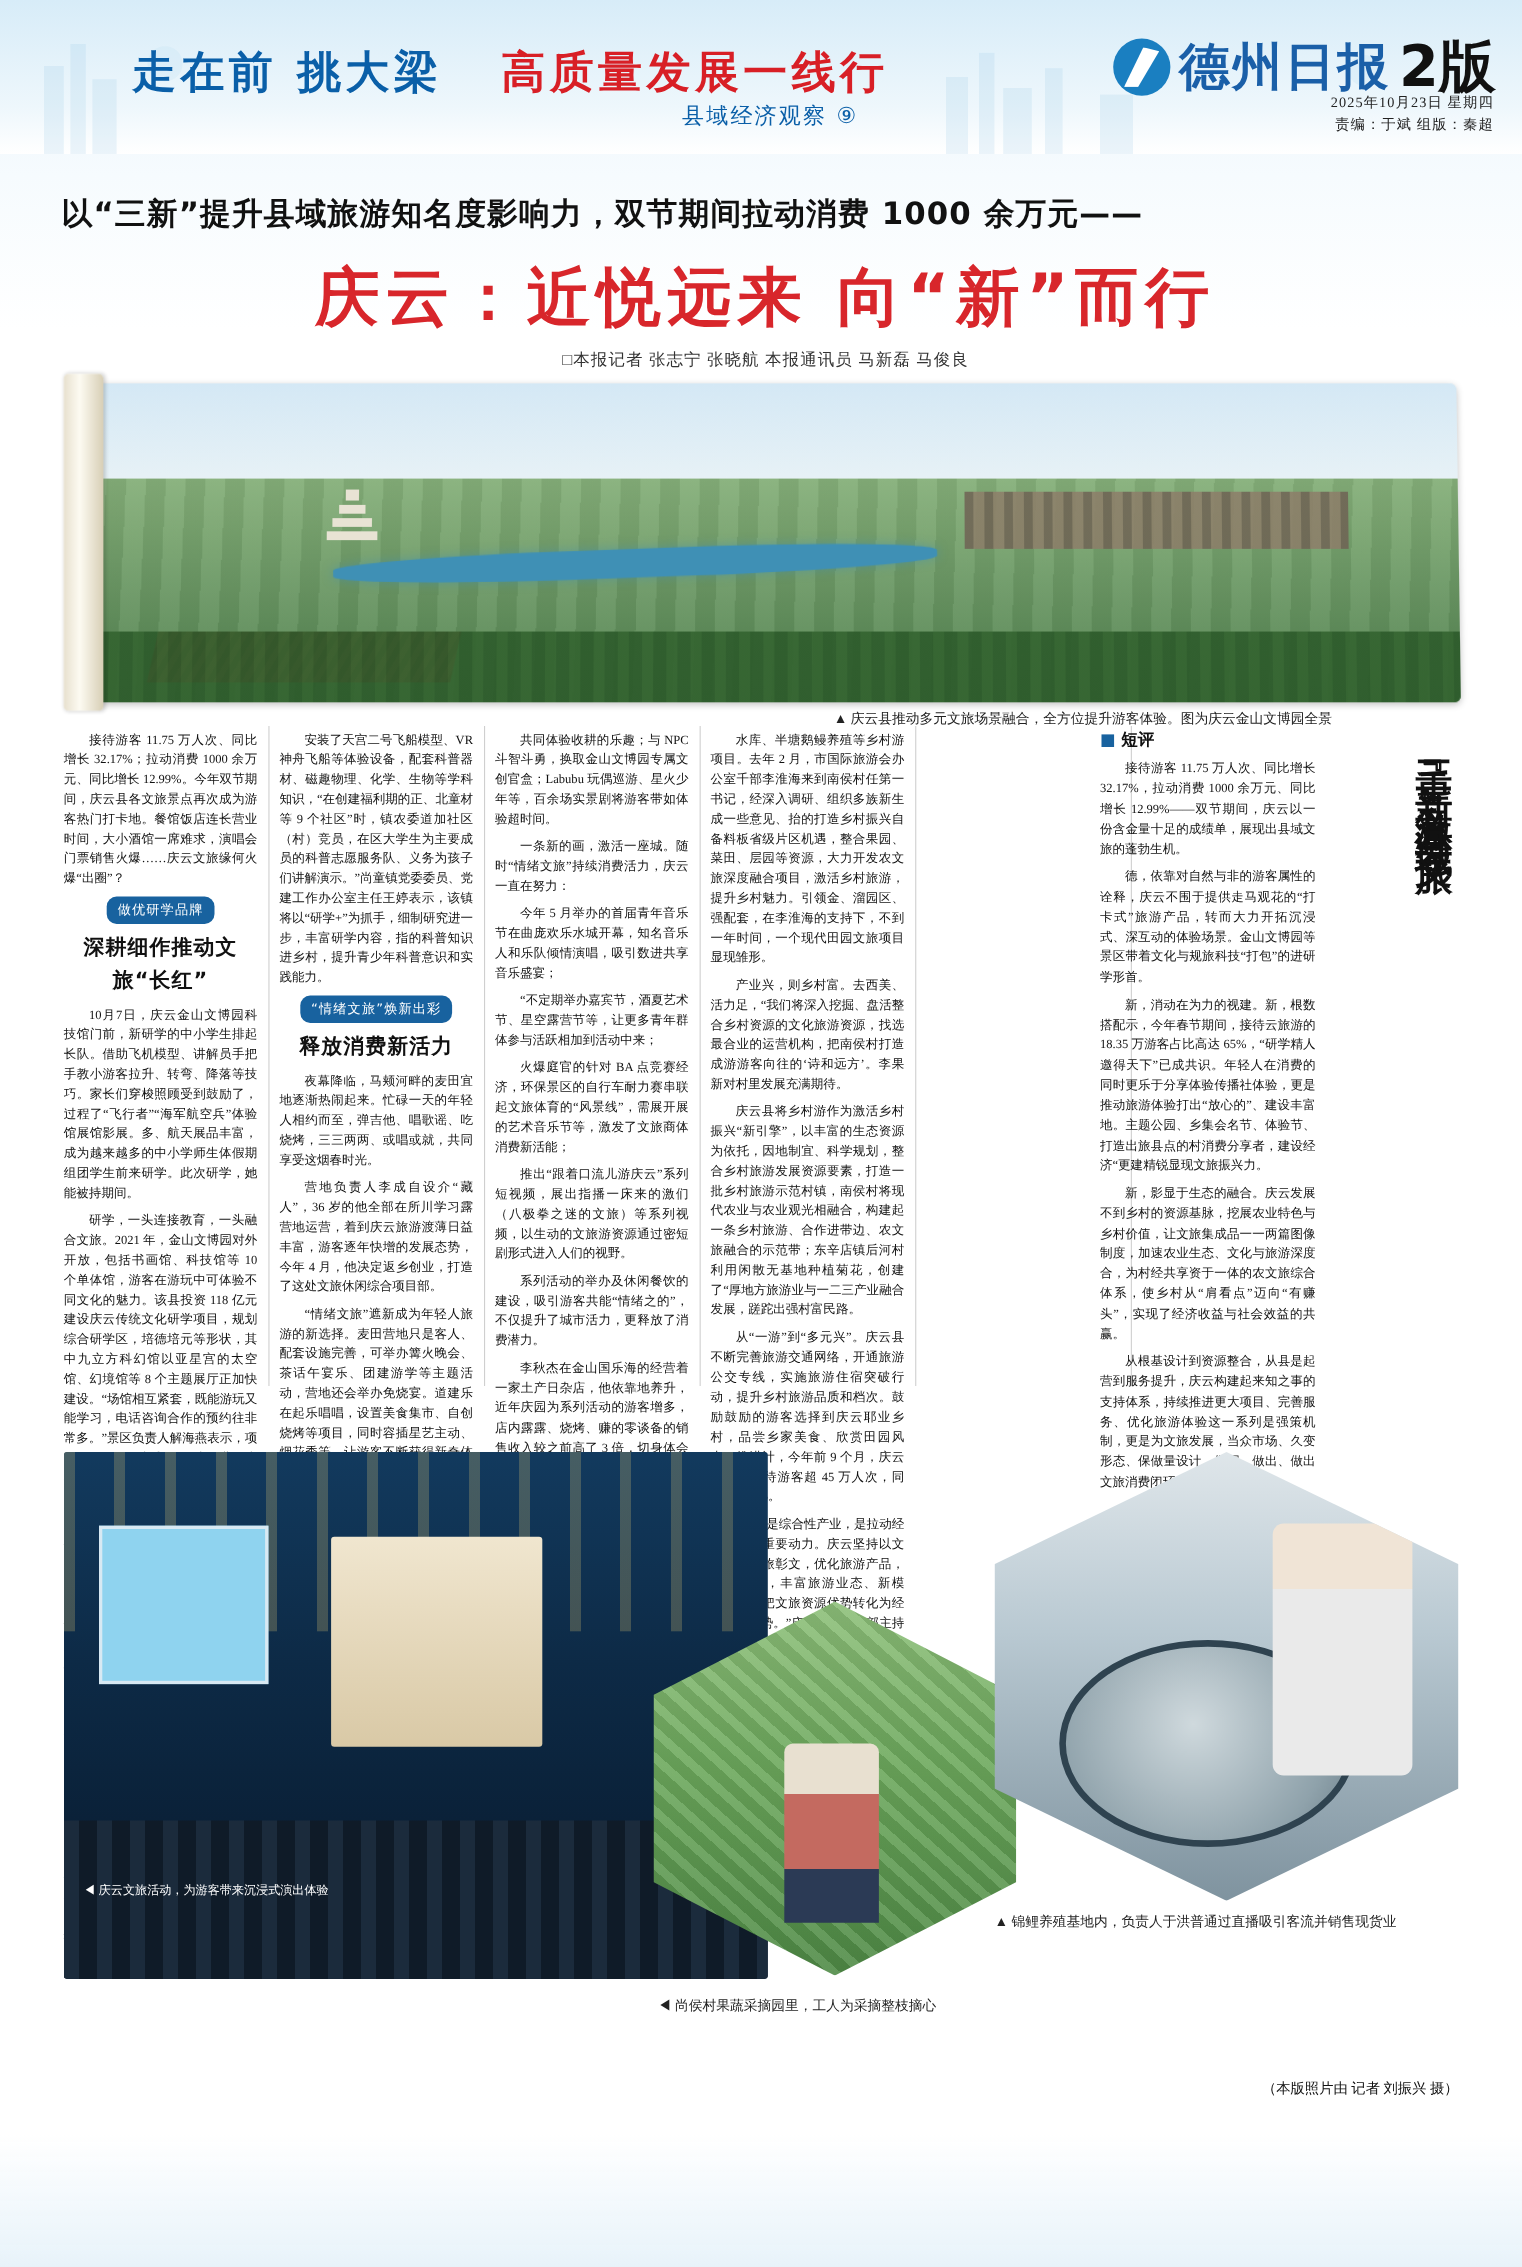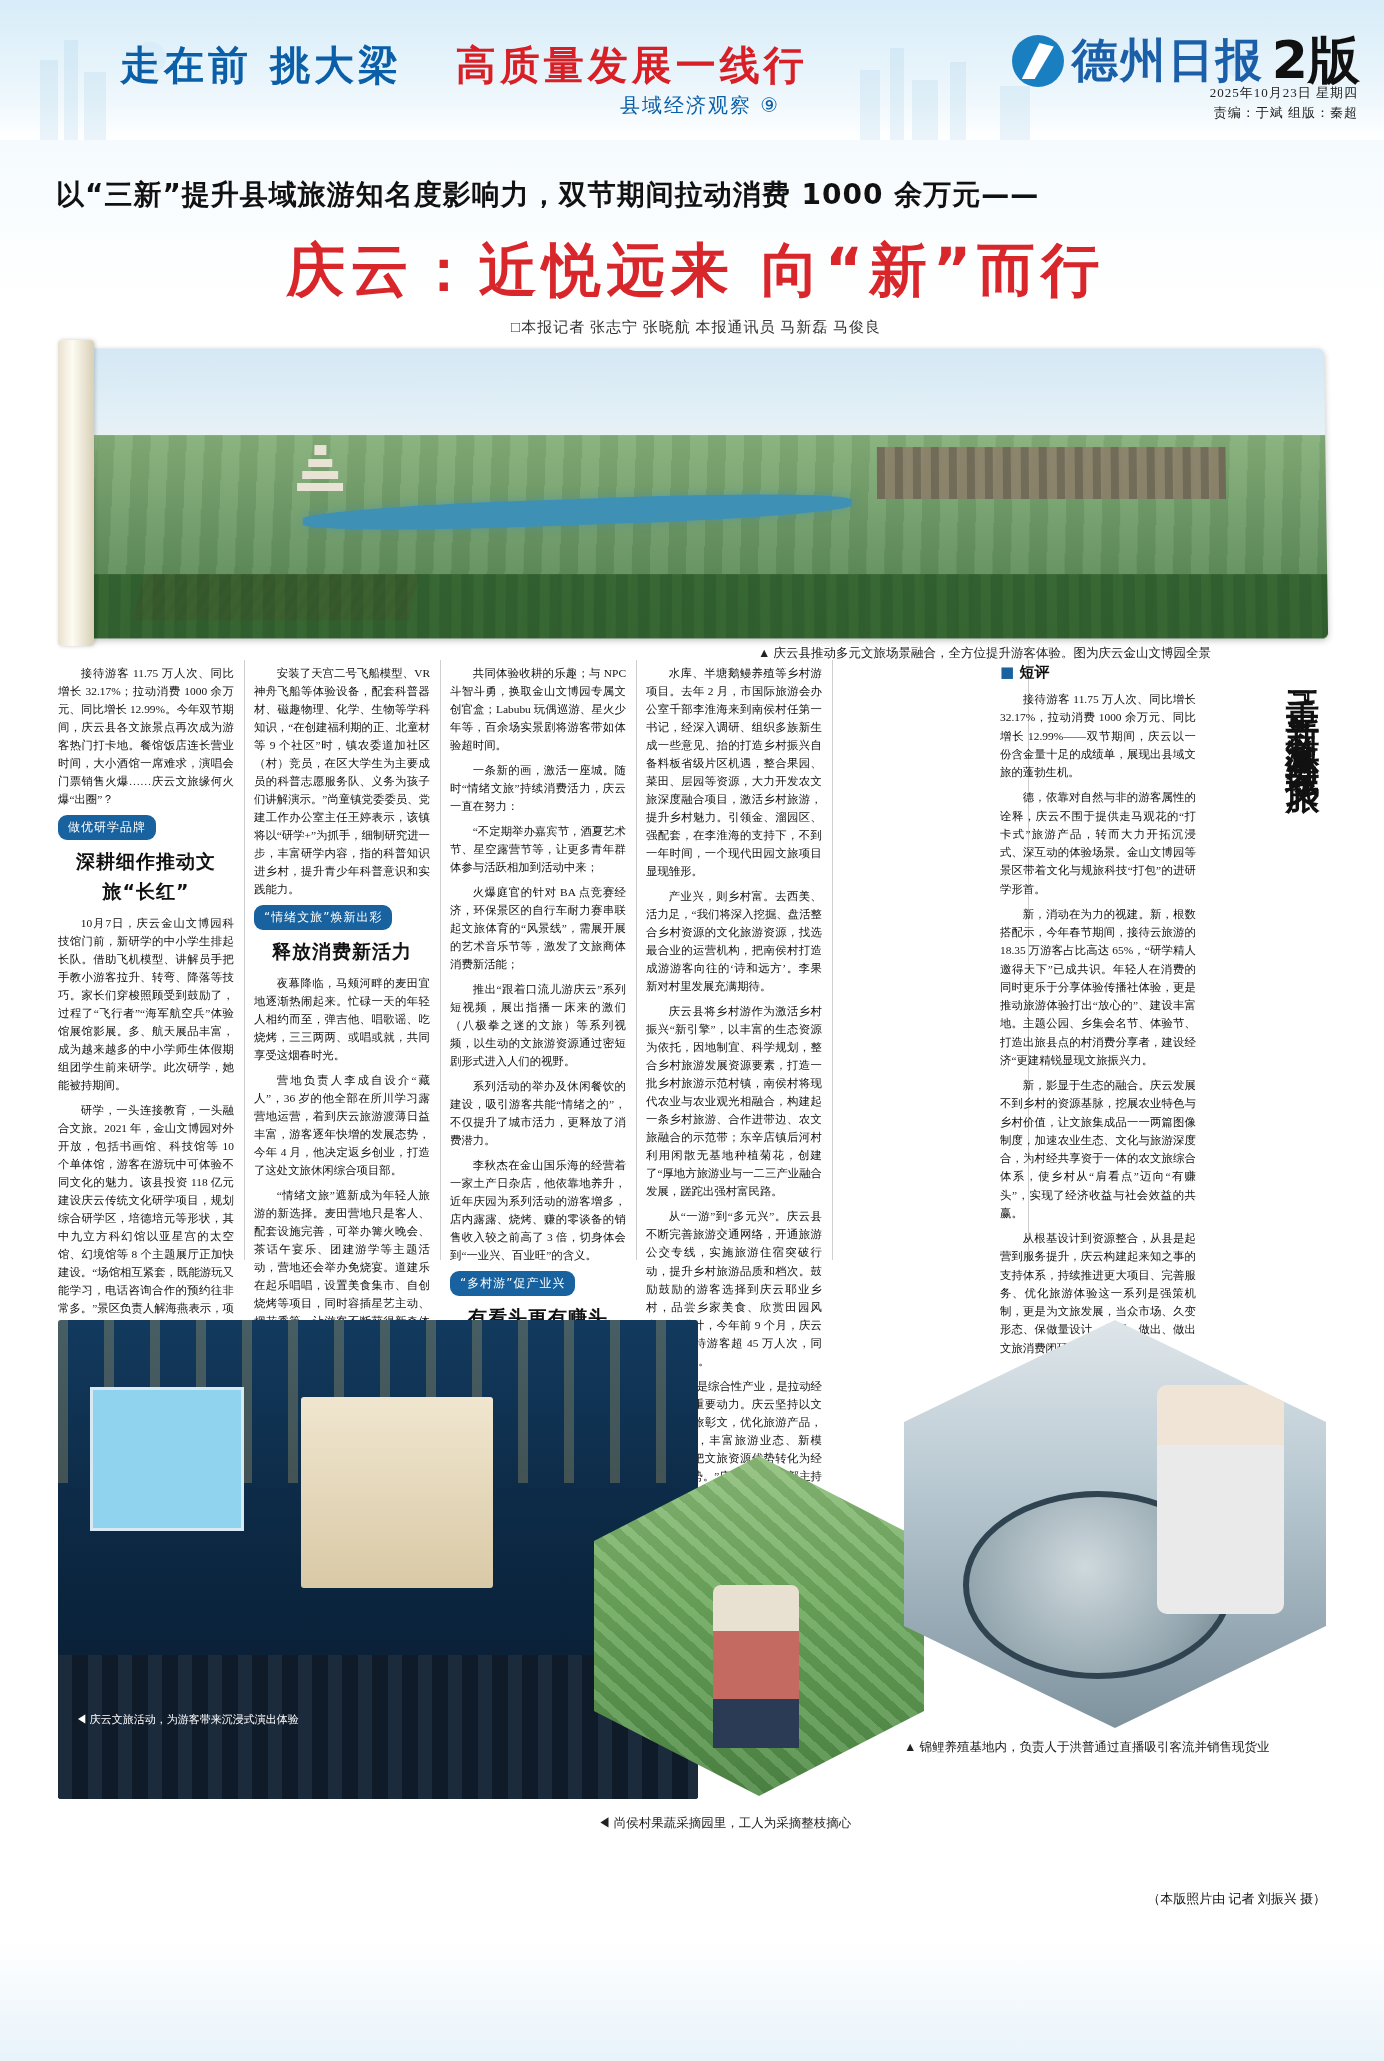--- a/index.html
+++ b/index.html
@@ -162,21 +162,21 @@
   .col p { margin:4px 0 7px 0; text-indent:2em; }
   .c-1 { left:0; }
   .c-2 { left:196px; }
   .c-3 { left:392px; }
   .c-4 { left:588px; }
   .vrule {
     position:absolute; top:0; width:1px; height:600px;
     background:#cfcfcf;
   }
   .section-tag {
-    margin:2px 0 6px 0; 
+    margin:2px 0 6px 0; text-align:center;
   }
   .section-tag .pill {
     display:inline-block;
     background:#18629f; color:#fff;
     font-family:"DejaVu Sans", sans-serif;
     font-size:12px; padding:3px 10px; border-radius:9px;
     letter-spacing:1px;
   }
   .sub-h {
     font-family:"DejaVu Sans", sans-serif;
@@ -370,20 +370,21 @@
       <div class="sub-h">释放消费新活力</div>
       <p>夜幕降临，马颊河畔的麦田宜地逐渐热闹起来。忙碌一天的年轻人相约而至，弹吉他、唱歌谣、吃烧烤，三三两两、或唱或就，共同享受这烟春时光。</p>
       <p>营地负责人李成自设介“藏人”，36 岁的他全部在所川学习露营地运营，着到庆云旅游渡薄日益丰富，游客逐年快增的发展态势，今年 4 月，他决定返乡创业，打造了这处文旅休闲综合项目部。</p>
       <p>“情绪文旅”遮新成为年轻人旅游的新选择。麦田营地只是客人、配套设施完善，可举办篝火晚会、茶话午宴乐、团建游学等主题活动，营地还会举办免烧宴。道建乐在起乐唱唱，设置美食集市、自创烧烤等项目，同时容插星艺主动、烟花秀等，让游客不断获得新奇体验。</p>
       <p>“拿捏”游客情绪价值，庆云文旅不止于此。在金山文博园景区，打卡《尚在金山悼奇》主题墙壁，摸手一拍就是六片；秋夕将会，探见古人“朋友圈”里的诗画画意；农耕乐园，</p>
     </div>
 
     <div class="col c-3">
       <p>共同体验收耕的乐趣；与 NPC 斗智斗勇，换取金山文博园专属文创官盒；Labubu 玩偶巡游、星火少年等，百余场实景剧将游客带如体验超时间。</p>
       <p>一条新的画，激活一座城。随时“情绪文旅”持续消费活力，庆云一直在努力：</p>
+      <p>今年 5 月举办的首届青年音乐节在曲庞欢乐水城开幕，知名音乐人和乐队倾情演唱，吸引数进共享音乐盛宴；</p>
       <p>“不定期举办嘉宾节，酒夏艺术节、星空露营节等，让更多青年群体参与活跃相加到活动中来；</p>
       <p>火爆庭官的针对 BA 点竞赛经济，环保景区的自行车耐力赛串联起文旅体育的“风景线”，需展开展的艺术音乐节等，激发了文旅商体消费新活能；</p>
       <p>推出“跟着口流儿游庆云”系列短视频，展出指播一床来的激们（八极拳之迷的文旅）等系列视频，以生动的文旅游资源通过密短剧形式进入人们的视野。</p>
       <p>系列活动的举办及休闲餐饮的建设，吸引游客共能“情绪之的”，不仅提升了城市活力，更释放了消费潜力。</p>
       <p>李秋杰在金山国乐海的经营着一家土产日杂店，他依靠地养升，近年庆园为系列活动的游客增多，店内露露、烧烤、赚的零谈备的销售收入较之前高了 3 倍，切身体会到“一业兴、百业旺”的含义。</p>
       <div class="section-tag">
         <span class="pill">“多村游”促产业兴</span>
       </div>
       <div class="sub-h">有看头更有赚头</div>
       <p>走日来，尚童镇尚侯村支支部书记李果新持别忙碌，不仅要完善果园方销糖甲灌蓝地的景点小品，还要与北京的专业运营公司接洽，随在合庙优村对农文旅项目的推进，壮大村集体经济。</p>

